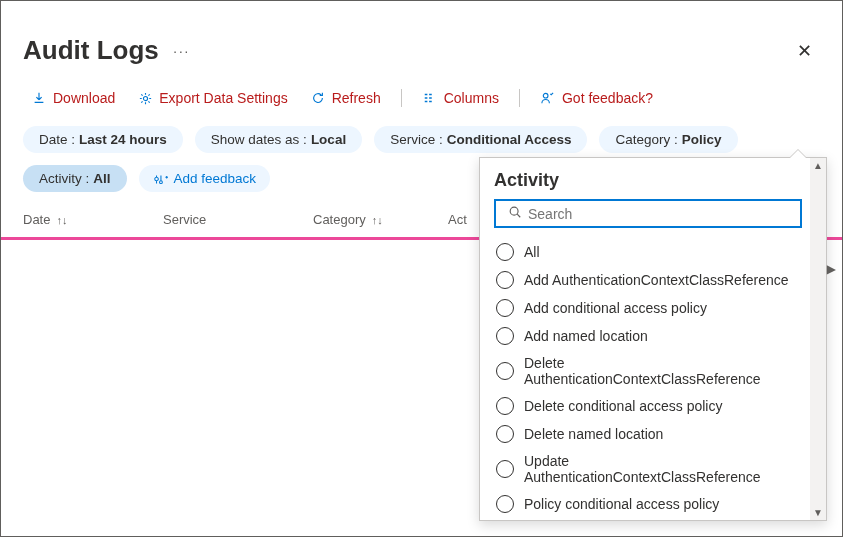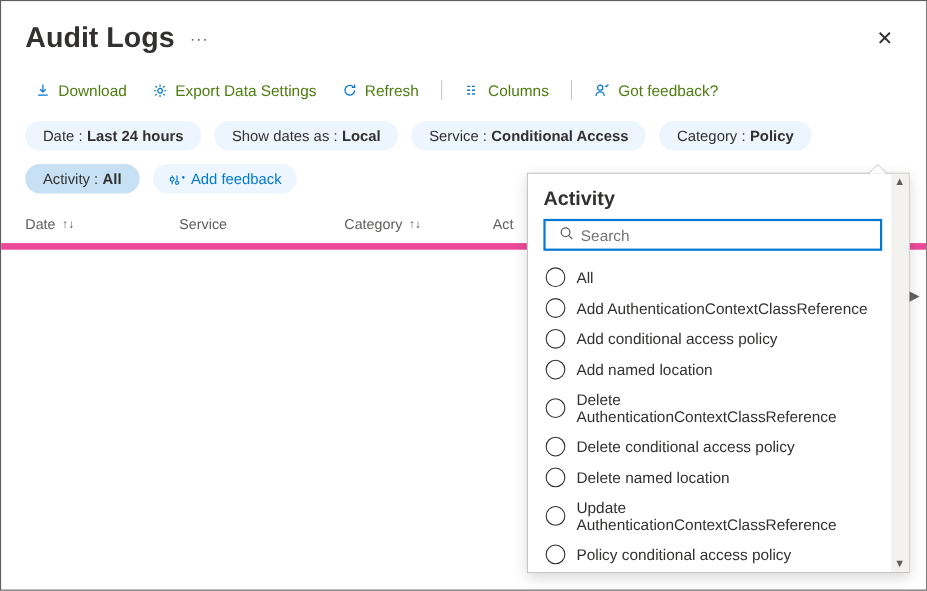--- a/index.html
+++ b/index.html
@@ -15,20 +15,21 @@
       width: 843px;
       height: 537px;
       border: 1px solid #605e5c;
       position: relative;
       overflow: hidden;
     }
     .header {
       display: flex;
       align-items: center;
       padding: 18px 22px 4px 22px;
+      margin-top: 16px;
     }
     .title {
       font-size: 26px;
       font-weight: 600;
       color: #323130;
     }
     .more-icon {
       margin-left: 14px;
       color: #605e5c;
       font-size: 14px;
@@ -47,21 +48,21 @@
       align-items: center;
       padding: 16px 22px 10px 22px;
       gap: 6px;
     }
     .toolbar-item {
       display: flex;
       align-items: center;
       gap: 6px;
       padding: 4px 8px;
       cursor: pointer;
-      color: #4d7c0f;
+      color: #b91c1c;
       font-size: 14px;
     }
     .toolbar-item .icon {
       color: #0078d4;
       display: inline-flex;
       align-items: center;
       justify-content: center;
       width: 16px;
       height: 16px;
     }
@@ -106,21 +107,21 @@
       color: #0078d4;
     }
     .add-filter-pill .icon {
       color: #0078d4;
       display: inline-flex;
     }
     .table-header {
       display: flex;
       align-items: center;
       padding: 14px 22px 10px 22px;
-      border-bottom: 6px solid #ec4899;
+      border-bottom: 3px solid #ec4899;
       font-size: 13px;
       color: #605e5c;
     }
     .col {
       display: flex;
       align-items: center;
       gap: 6px;
     }
     .col-date { width: 140px; }
     .col-service { width: 150px; }

